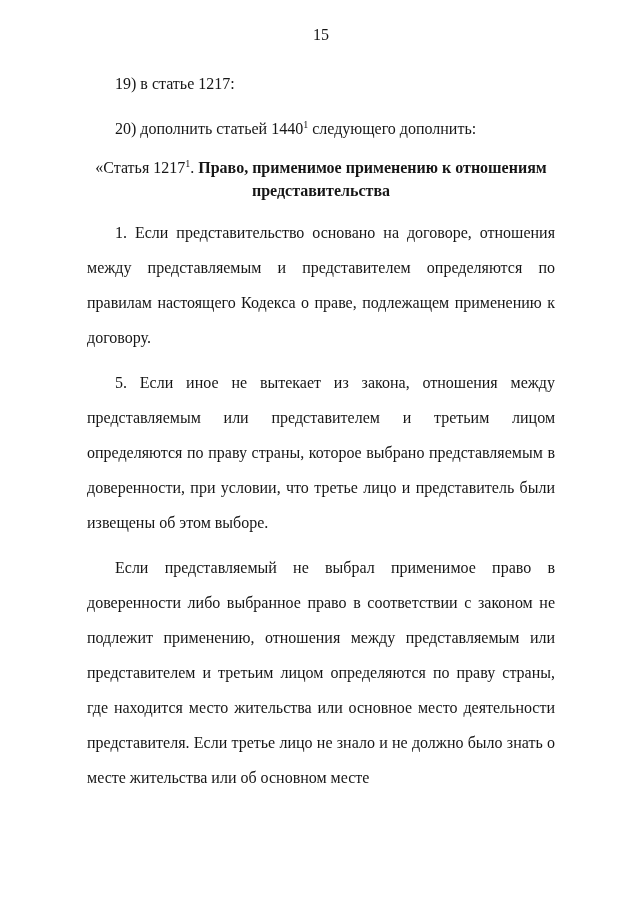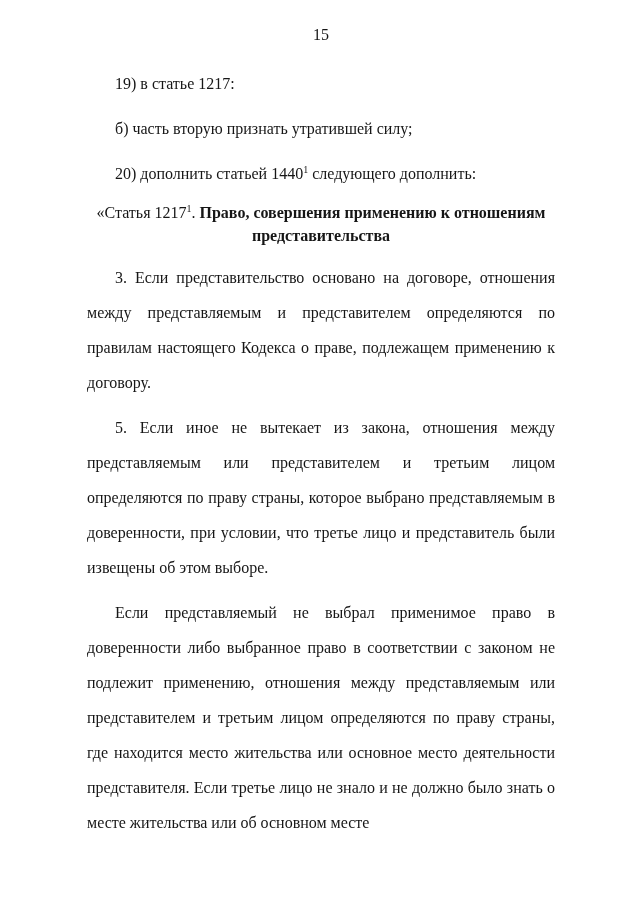--- a/index.html
+++ b/index.html
@@ -51,25 +51,24 @@
 </head>
 <body>
 
 <div class="sheet">
 
   <div class="page-number">15</div>
 
   <p class="para">19) в статье 1217:</p>
 
 
-  <p class="para">б) часть вторую признать утратившей силу;</p>
 
   <p class="para"><span>20) дополнить статьей 1440</span><span class="sup">1</span><span> следующего дополнить:</span></p>
 
-  <div class="article-heading"><span class="regular"><span>«Статья 1217</span><span class="sup">1</span><span>. </span></span><span>Право, совершения применению к отношениям представительства</span></div>
+  <div class="article-heading"><span class="regular"><span>«Статья 1217</span><span class="sup">1</span><span>. </span></span><span>Право, применимое применению к отношениям представительства</span></div>
 
-  <p class="para">3. Если представительство основано на договоре, отношения между представляемым и представителем определяются по правилам настоящего Кодекса о праве, подлежащем применению к договору.</p>
+  <p class="para">1. Если представительство основано на договоре, отношения между представляемым и представителем определяются по правилам настоящего Кодекса о праве, подлежащем применению к договору.</p>
 
   <p class="para">5. Если иное не вытекает из закона, отношения между представляемым или представителем и третьим лицом определяются по праву страны, которое выбрано представляемым в доверенности, при условии, что третье лицо и представитель были извещены об этом выборе.</p>
 
   <p class="para">Если представляемый не выбрал применимое право в доверенности либо выбранное право в соответствии с законом не подлежит применению, отношения между представляемым или представителем и третьим лицом определяются по праву страны, где находится место жительства или основное место деятельности представителя. Если третье лицо не знало и не должно было знать о месте жительства или об основном месте</p>
 
 </div>
 
 </body></html>

